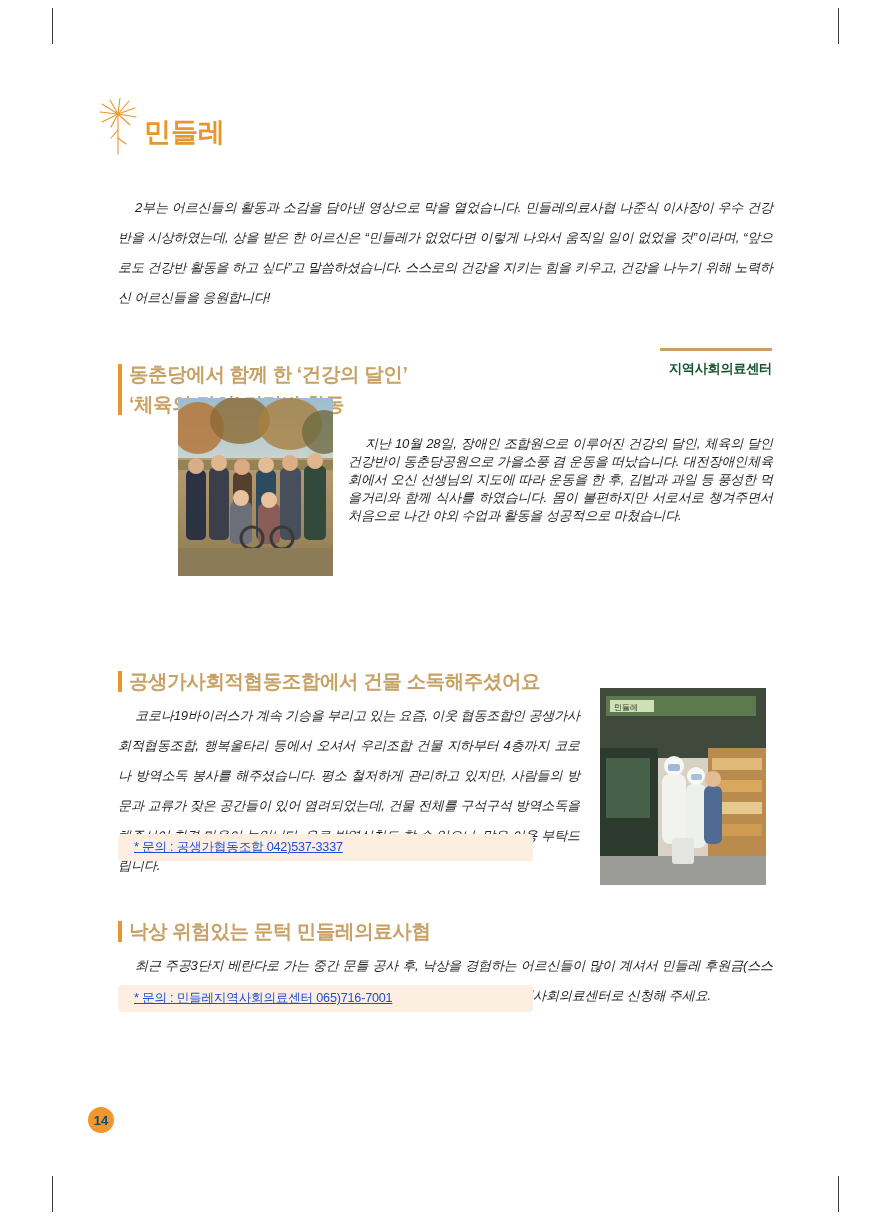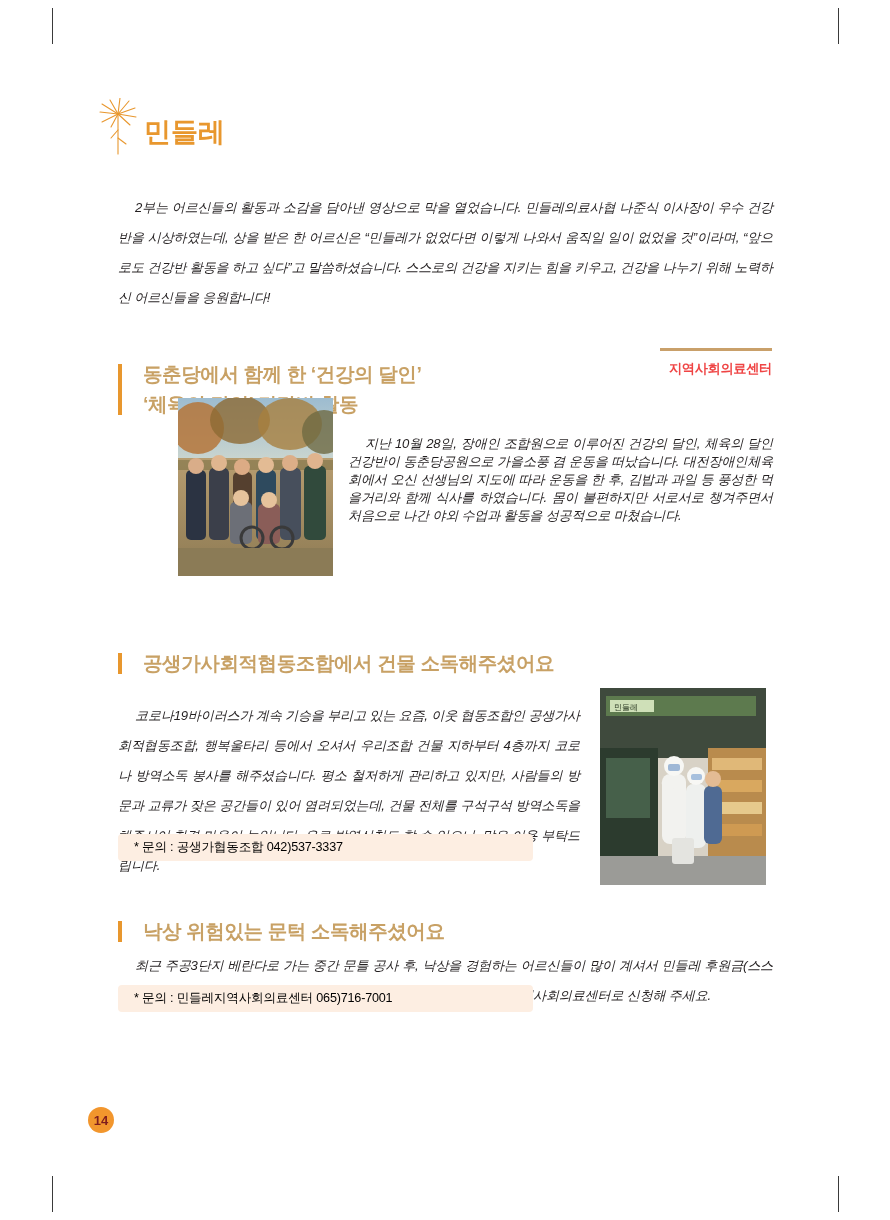--- a/index.html
+++ b/index.html
@@ -56,48 +56,48 @@
   }
 
   
   .section-heading {
     position: absolute;
     font-weight: bold;
     font-size: 19.5px;
     color: #c8a165;
     letter-spacing: -0.4px;
     line-height: 30px;
-    padding-left: 25px;
+    padding-left: 11px;
   }
   .section-heading::before {
     content: "";
     position: absolute;
     left: 0;
     top: 5px;
     width: 4px;
     height: 21px;
     background: #e8972e;
   }
   .section-heading.two-line::before {
     height: 51px;
   }
 
   #heading-1 { left: 118px; top: 343px; width: 420px; }
-  #heading-2 { left: 118px; top: 624px; width: 520px; margin-top: 24px; }
+  #heading-2 { left: 118px; top: 642px; width: 520px; margin-top: 24px; }
   #heading-3 { left: 118px; top: 900px; width: 420px; }
 
   
   #center-label {
     position: absolute;
     right: 118px;
     top: 348px;
     text-align: right;
     font-size: 13.2px;
     font-weight: bold;
-    color: #ef4444;
+    color: #14532d;
     letter-spacing: -0.3px;
     padding-top: 12px;
   }
   #center-label::before {
     content: "";
     position: absolute;
     right: 0;
     top: 0;
     width: 112px;
     height: 3px;
@@ -143,40 +143,41 @@
     width: 655px;
     line-height: 30px;
   }
 
   
   .contact-pill {
     position: absolute;
     background: #fdeee2;
     border-radius: 4px;
     font-size: 12.6px;
-    color: #000000;
+    color: #1d4ed8;
     letter-spacing: -0.2px;
     display: flex;
     align-items: center;
     padding: 0 16px;
     height: 27px;
+    text-decoration: underline;
   }
   #contact-1 { left: 118px; top: 834px; width: 383px; }
   #contact-2 { left: 118px; top: 985px; width: 383px; }
 
   
   #page-number {
     position: absolute;
     left: 88px;
     top: 1107px;
     width: 26px;
     height: 26px;
     border-radius: 50%;
     background: #f2962d;
-    color: #7f1d1d;
+    color: #0c4a6e;
     font-size: 13px;
     font-weight: bold;
     display: flex;
     align-items: center;
     justify-content: center;
   }
 </style>
 </head>
 <body>
 
@@ -300,19 +301,19 @@
 
     <rect x="104" y="98" width="18" height="58" rx="6" fill="#4f6a93"></rect>
     <circle cx="113" cy="91" r="8" fill="#e3bb94"></circle>
   </svg>
 </div>
 
 <p class="body-text" id="disinfect-paragraph"><span class="indent"></span><span>코로나19바이러스가 계속 기승을 부리고 있는 요즘, 이웃 협동조합인 공생가사회적협동조합, 행복울타리 등에서 오셔서 우리조합 건물 지하부터 4층까지 코로나 방역소독 봉사를 해주셨습니다. 평소 철저하게 관리하고 있지만, 사람들의 방문과 교류가 잦은 공간들이 있어 염려되었는데, 건물 전체를 구석구석 방역소독을 해주시어 한결 마음이 놓입니다. 유료 방역신청도 할 수 있으니, 많은 이용 부탁드립니다.</span></p>
 
 <div class="contact-pill" id="contact-1">* 문의 : 공생가협동조합 042)537-3337</div>
 
-<h2 class="section-heading" id="heading-3">낙상 위험있는 문턱 소독해주셨어요</h2>
+<h2 class="section-heading" id="heading-3">낙상 위험있는 문턱 민들레의료사협</h2>
 
 <p class="body-text" id="threshold-paragraph"><span class="indent"></span><span>최근 주공3단지 베란다로 가는 중간 문틀 공사 후, 낙상을 경험하는 어르신들이 많이 계셔서 민들레 후원금(스스로조합비)으로 단차를 줄여드리고자 합니다. 희망하시는 분은 민들레지역사회의료센터로 신청해 주세요.</span></p>
 
 <div class="contact-pill" id="contact-2">* 문의 : 민들레지역사회의료센터 065)716-7001</div>
 
 <div id="page-number">14</div>
 
 </body></html>

